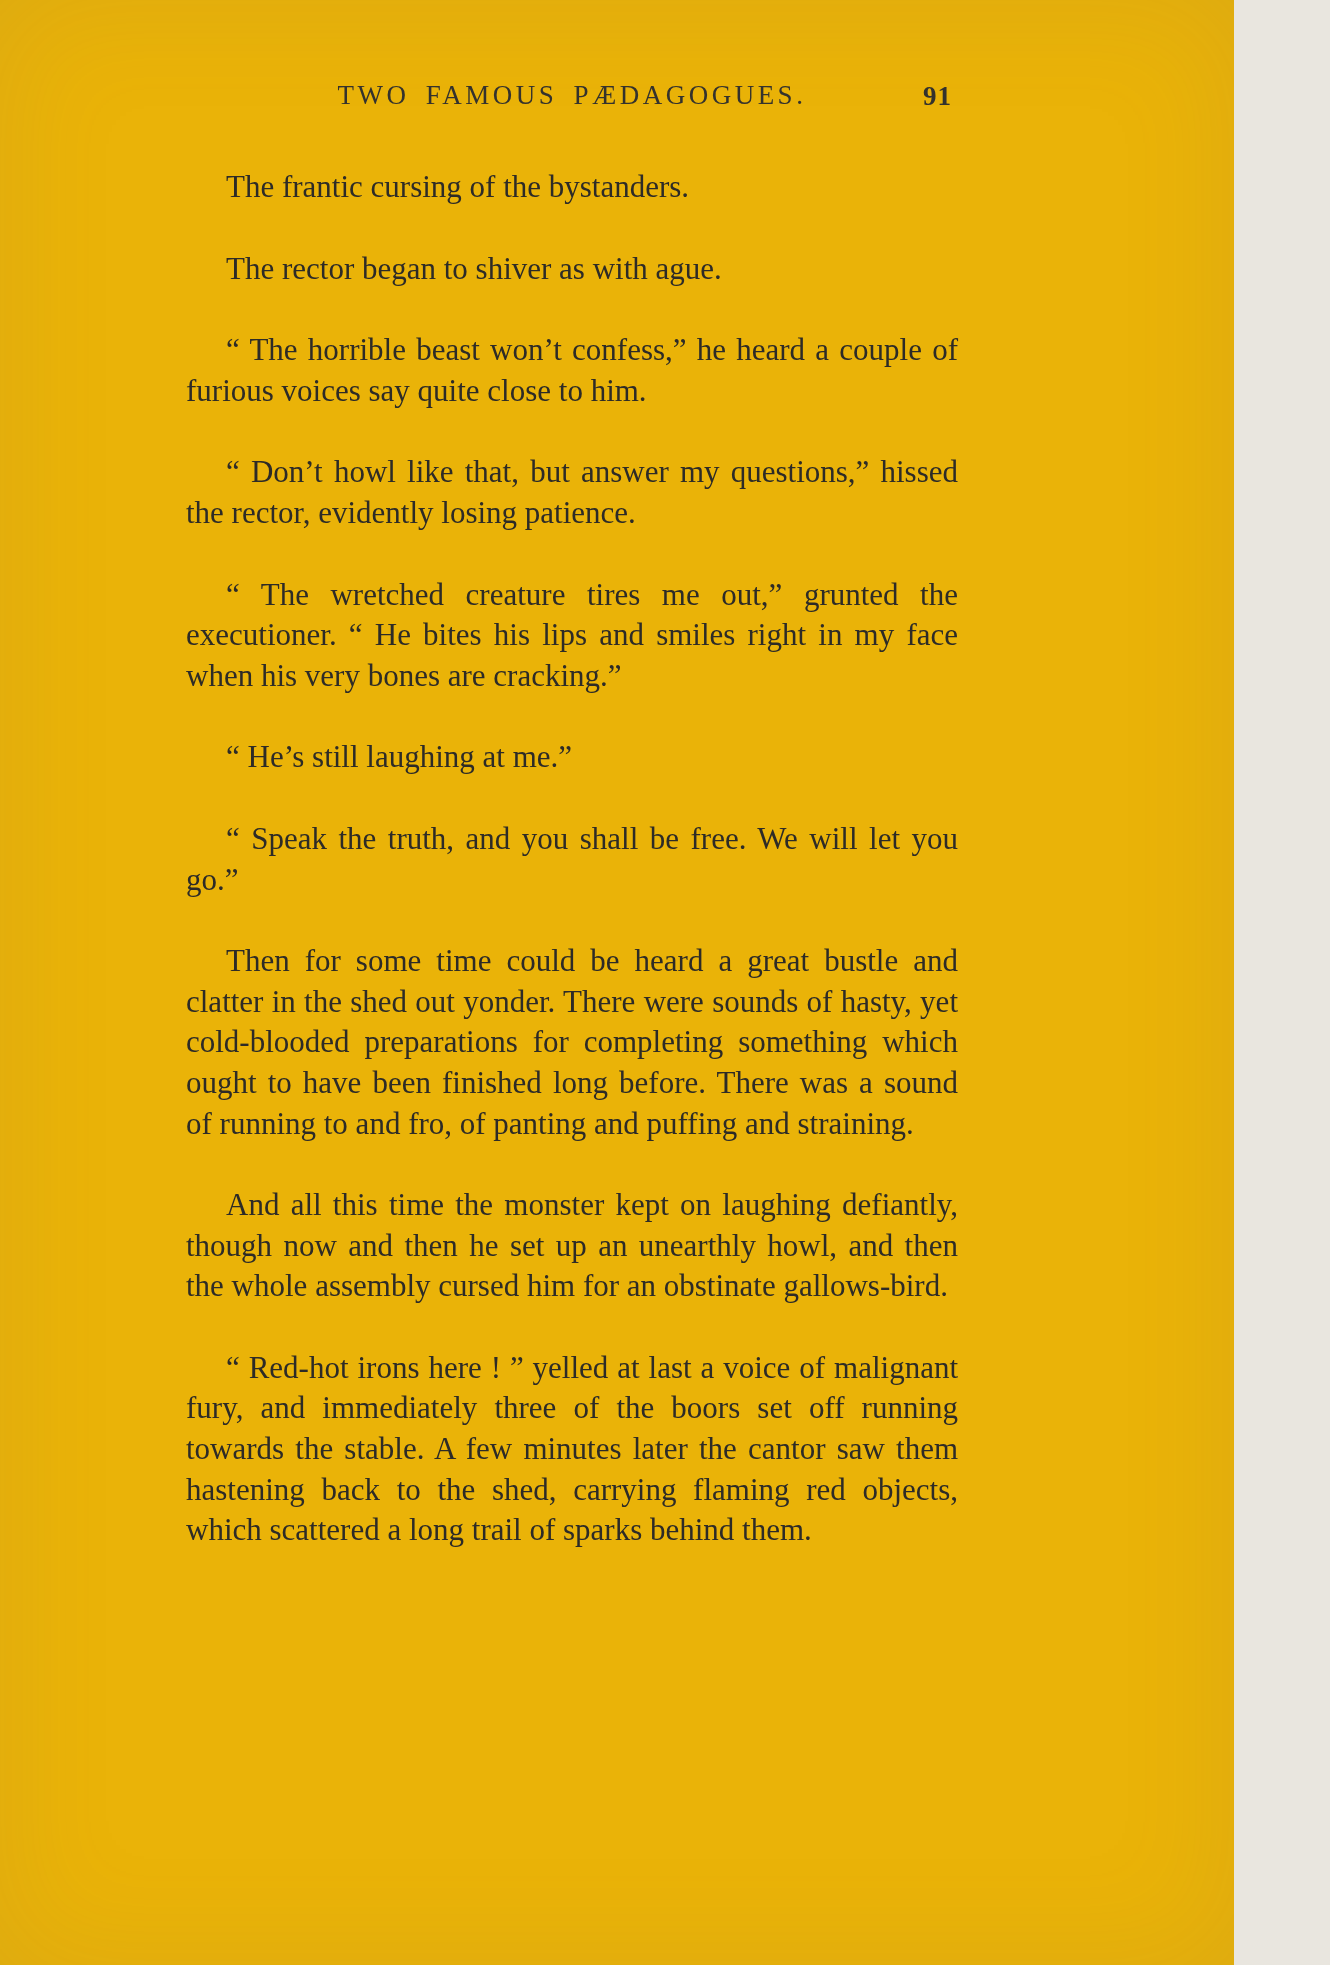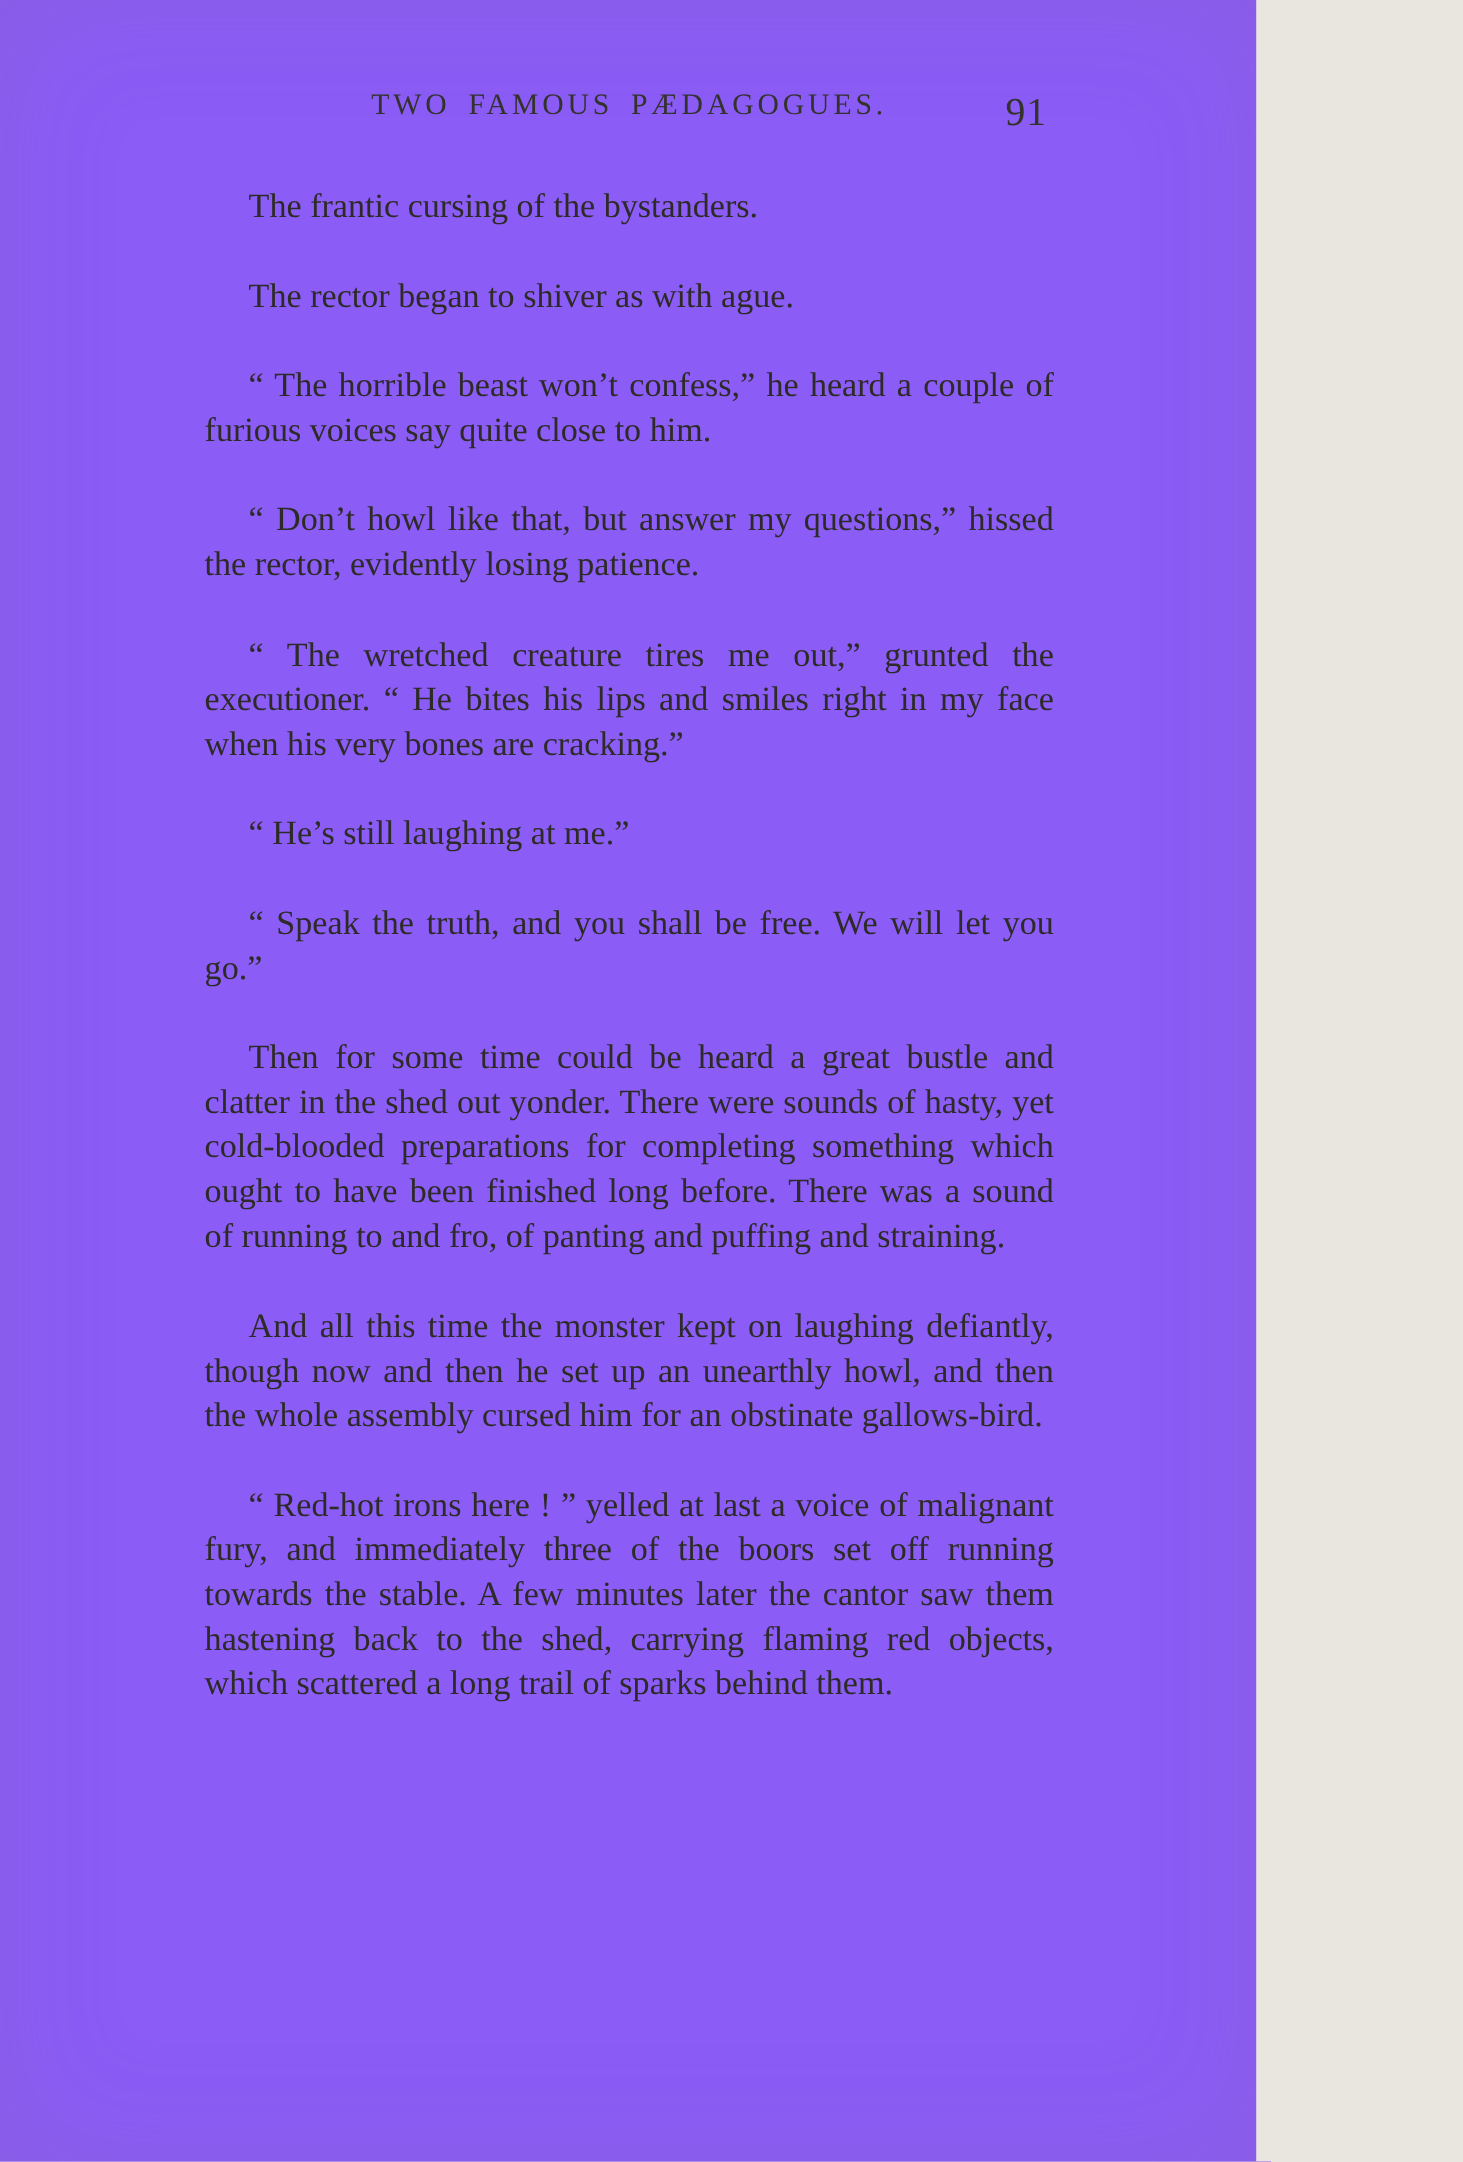--- a/index.html
+++ b/index.html
@@ -9,23 +9,23 @@
     height: 1965px;
   }
 
   body {
     background: #e9e6df;
     font-family: "Liberation Serif", "DejaVu Serif", serif;
   }
 
   .page {
     position: relative;
-    width: 1142px;
+    width: 1234px;
     height: 1965px;
-    background: #8b5cf6;
+    background: #eab308;
     color: #2d2b27;
     box-shadow: inset 0 0 120px rgba(120,110,90,0.12);
     overflow: hidden;
   }
 
   .content {
     position: absolute;
     left: 186px;
     top: 80px;
     width: 772px;
@@ -44,22 +44,22 @@
     font-size: 27px;
     letter-spacing: 3.5px;
     word-spacing: 6px;
     color: #34322d;
   }
 
   .page-number {
     position: absolute;
     right: 6px;
     top: 1px;
-    font-size: 36px;
-    font-weight: normal;
+    font-size: 27px;
+    font-weight: bold;
     letter-spacing: 1px;
     color: #34322d;
   }
 
   .text-block p {
     font-size: 31px;
     line-height: 40.6px;
     text-align: justify;
     text-indent: 40px;
     color: #2d2b27;

